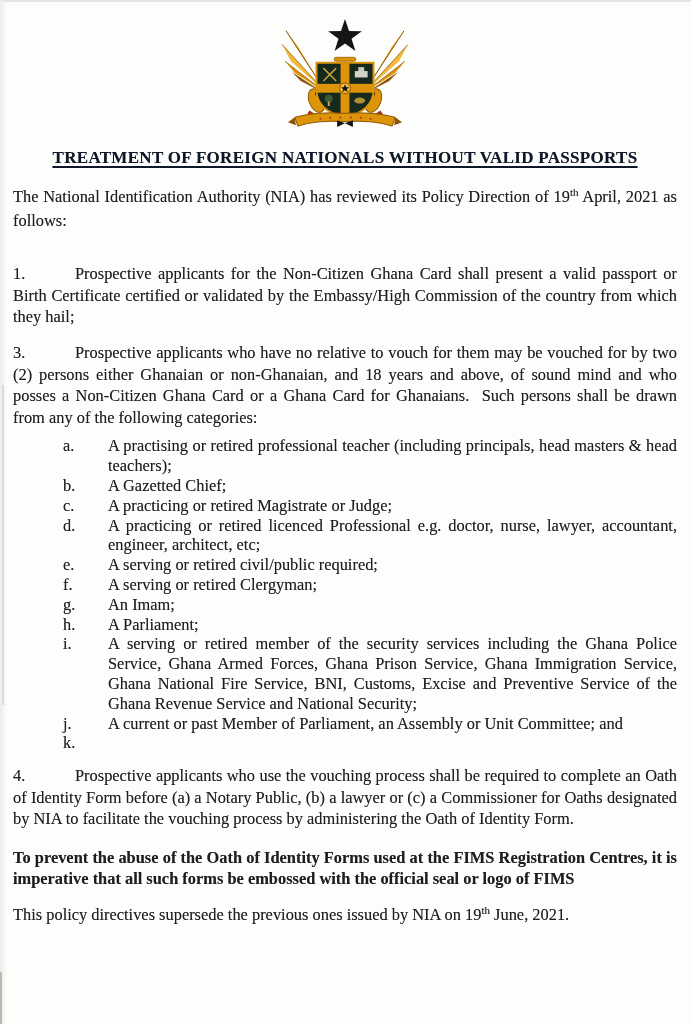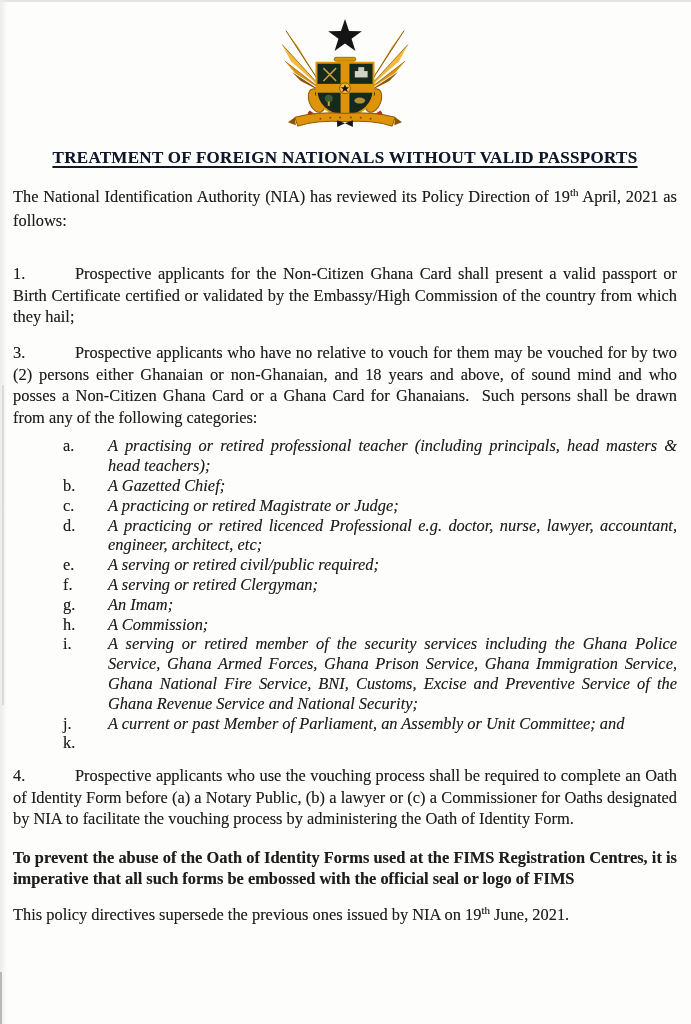--- a/index.html
+++ b/index.html
@@ -42,21 +42,21 @@
   .intro { margin-top:18px; }
   .num-par.p1 { margin-top:32px; }
   .num-par.p2 { margin-top:14px; }
   .num-par.p3 { margin-top:14px; }
   .num-par.p4 { margin-top:12px; }
   .pnum { display:inline-block; width:62px; }
 
   .cat-list { margin-top:8px; margin-left:50px; }
   .cat-row { display:flex; font-size:16.4px; line-height:19.8px; }
   .cat-letter { flex:0 0 45px; }
-  .cat-text { flex:1; text-align:justify; text-align-last:left;font-style:italic; }
+  .cat-text { flex:1; text-align:justify; text-align-last:left; }
 
   .fims-par { margin-top:17px;font-weight:bold; }
   .closing-par { margin-top:14px; text-align:left; }
 
   sup.ord { font-size:11px; vertical-align:baseline; position:relative; top:-6px; }
 </style>
 </head>
 <body>
 
 <div class="page">
@@ -170,21 +170,21 @@
       <div class="cat-row">
           <span class="cat-letter">f.</span>
           <div class="cat-text">A serving or retired Clergyman;</div>
         </div>
       <div class="cat-row">
           <span class="cat-letter">g.</span>
           <div class="cat-text">An Imam;</div>
         </div>
       <div class="cat-row">
           <span class="cat-letter">h.</span>
-          <div class="cat-text">A Commission;</div>
+          <div class="cat-text">A Parliament;</div>
         </div>
       <div class="cat-row">
           <span class="cat-letter">i.</span>
           <div class="cat-text">A serving or retired member of the security services including the Ghana Police Service, Ghana Armed Forces, Ghana Prison Service, Ghana Immigration Service, Ghana National Fire Service, BNI, Customs, Excise and Preventive Service of the Ghana Revenue Service and National Security;</div>
         </div>
       <div class="cat-row">
           <span class="cat-letter">j.</span>
           <div class="cat-text">A current or past Member of Parliament, an Assembly or Unit Committee; and</div>
         </div>
       <div class="cat-row">

